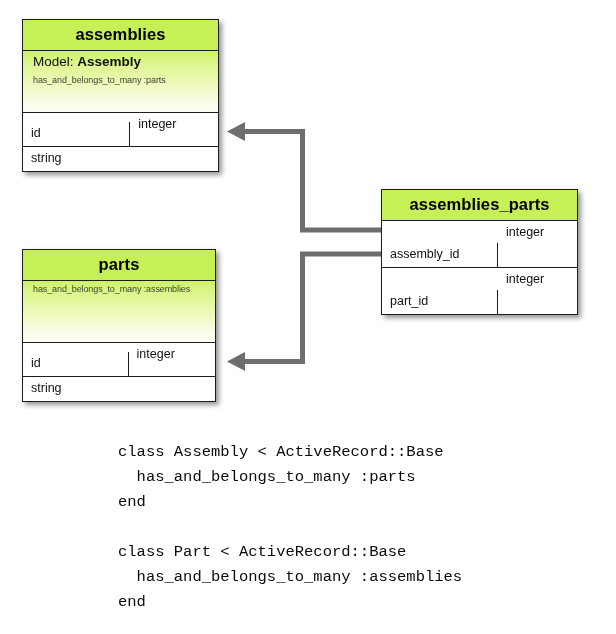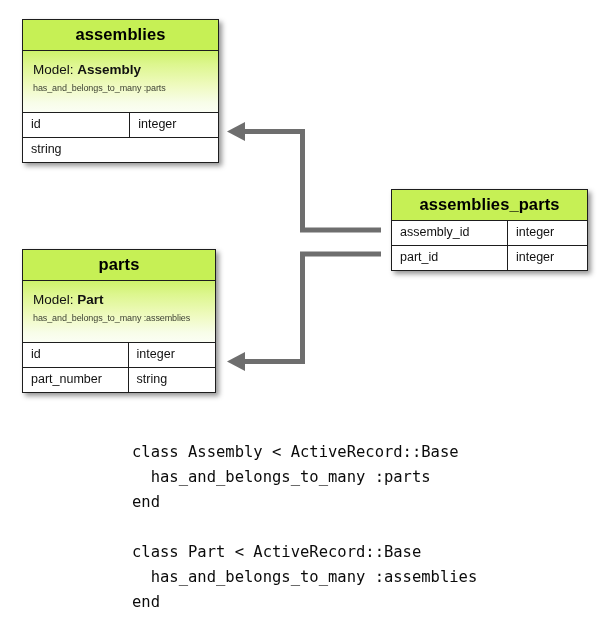--- a/index.html
+++ b/index.html
@@ -42,21 +42,21 @@
     color: #000000;
     letter-spacing: 0.1px;
     padding: 5px 4px 6px 4px;
     line-height: 1.15;
   }
 
   .entity-note {
     box-sizing: border-box;
     background: linear-gradient(to bottom, #cdf26a 0%, #ddf68f 22%, #eefabd 55%, #f8fde9 85%, #fbfef4 100%);
     border-bottom: 1.5px solid #1d1d1d;
-    padding: 11px 10px 10px 10px;
+    padding: 3px 10px 10px 10px;
   }
   .entity-note .model-line {
     font-size: 13.5px;
     color: #111111;
     line-height: 1.2;
     margin-bottom: 5px;
   }
   .entity-note .model-line b {
     font-weight: bold;
   }
@@ -80,23 +80,23 @@
     font-size: 12.5px;
     color: #111111;
     padding: 4px 0 5px 8px;
     line-height: 1.2;
     white-space: nowrap;
     overflow: hidden;
   }
   .attr-name { border-right: 1.5px solid #1d1d1d; }
 
   
-  .split-55 .attr-name { width: 55%; }
+  .split-55 .attr-name { width: 55%; margin-top: 9px; }
   .split-55 .attr-type { width: 45%; }
-  .split-59 .attr-name { width: 59.5%; }
+  .split-59 .attr-name { width: 59.5%; margin-top: 22px; }
   .split-59 .attr-type { width: 40.5%; }
 
   
   .connectors {
     position: absolute;
     left: 0; top: 0;
     width: 616px;
     height: 634px;
     pointer-events: none;
   }
@@ -144,49 +144,44 @@
       <div class="attr-type">integer</div>
     </div>
     <div class="attr-row last">
       <div class="attr-type">string</div>
     </div>
   </div>
 
   <div class="entity split-55" style="left:22px; top:249px; width:194px;">
     <div class="entity-title">parts</div>
     <div class="entity-note" style="height:62px;">
-      <div class="model-line">
-        <span>Model:</span>
-        <b>Part</b>
-      </div>
       <div class="assoc-line">has_and_belongs_to_many :assemblies</div>
     </div>
     <div class="attr-row">
       <div class="attr-name">id</div>
       <div class="attr-type">integer</div>
     </div>
     <div class="attr-row last">
-      <div class="attr-name">part_number</div>
       <div class="attr-type">string</div>
     </div>
   </div>
 
-  <div class="entity split-59" style="left:391px; top:189px; width:197px;">
+  <div class="entity split-59" style="left:381px; top:189px; width:197px;">
     <div class="entity-title">assemblies_parts</div>
     <div class="attr-row">
       <div class="attr-name">assembly_id</div>
       <div class="attr-type">integer</div>
     </div>
     <div class="attr-row last">
       <div class="attr-name">part_id</div>
       <div class="attr-type">integer</div>
     </div>
   </div>
 
-  <div class="code-block" style="left:132px; top:440px;">class Assembly &lt; ActiveRecord::Base
+  <div class="code-block" style="left:118px; top:440px;font-family:Liberation Mono, monospace;">class Assembly &lt; ActiveRecord::Base
   has_and_belongs_to_many :parts
 end
 
 class Part &lt; ActiveRecord::Base
   has_and_belongs_to_many :assemblies
 end</div>
 
 </div>
 
 </body></html>

